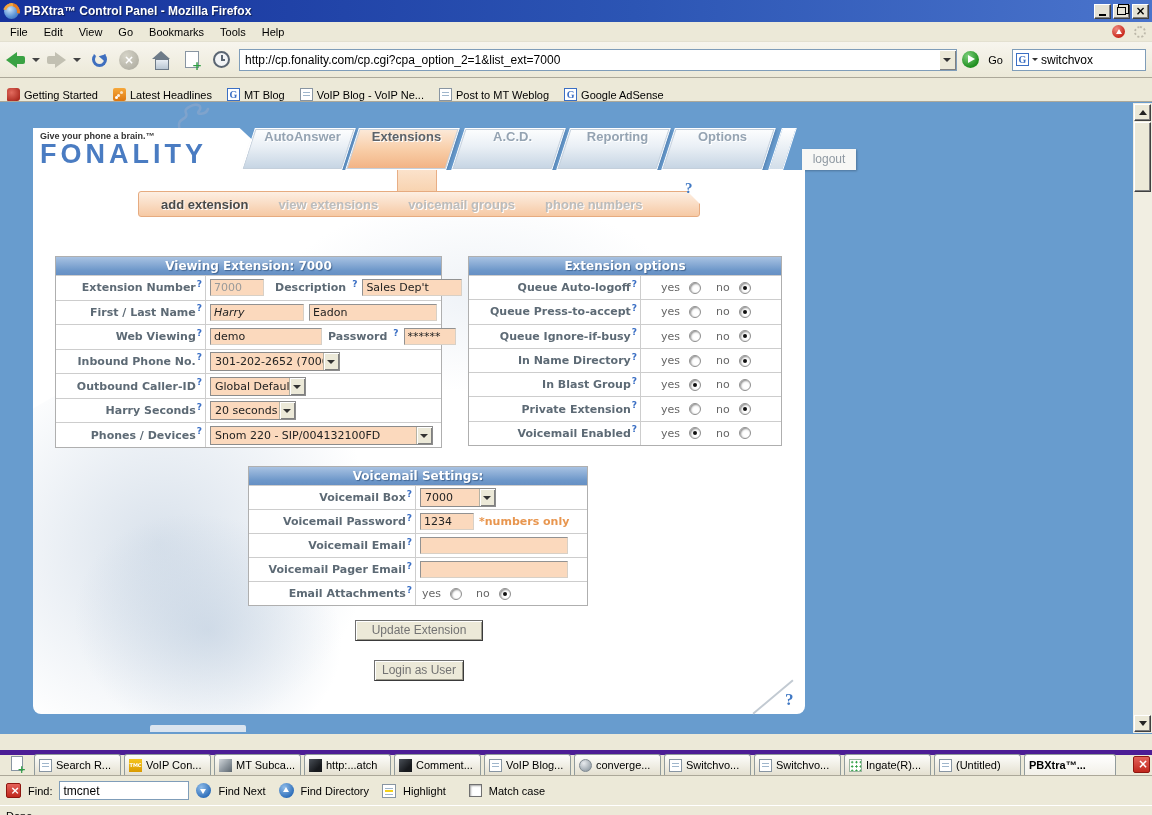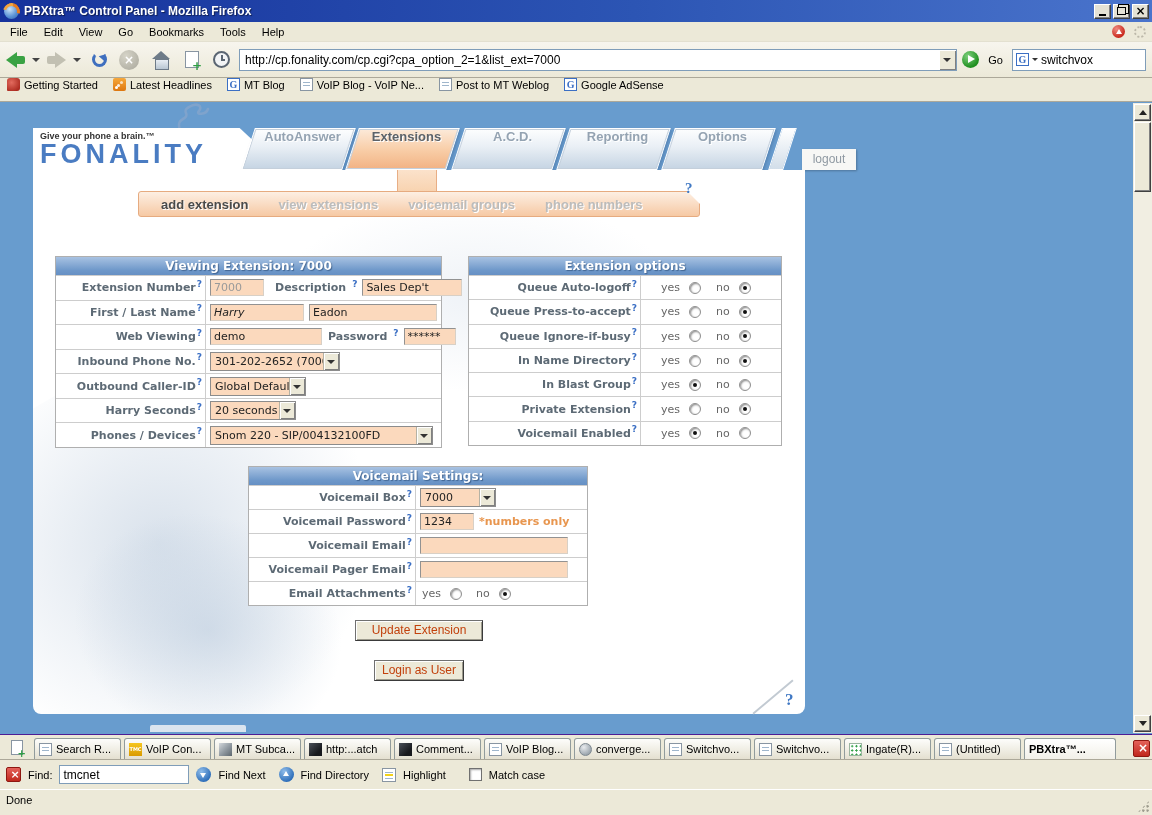--- a/index.html
+++ b/index.html
@@ -52,21 +52,21 @@
   .dd-mini::after { content:""; position:absolute; left:4px; top:8px; border-left:4px solid transparent; border-right:4px solid transparent; border-top:4px solid #333; }
   .go-icon { width:17px; height:17px; border-radius:50%; background:radial-gradient(circle at 35% 30%, #7ED07E, #1F8F1F 70%); position:relative; }
   .go-icon::after { content:""; position:absolute; left:6px; top:4px; border-top:4.5px solid transparent; border-bottom:4.5px solid transparent; border-left:7px solid #fff; }
   .go-label { font-size:11px; color:#000; margin:0 4px 0 4px; }
   .search-box { width:134px; height:22px; background:#fff; border:1px solid #7F9DB9; display:flex; align-items:center; padding:0 3px; gap:3px; }
   .search-box input { flex:1; border:none; outline:none; font:12px "Liberation Sans",sans-serif; background:transparent; width:70px; }
   .g-icon { width:13px; height:13px; border:1px solid #3B6FC4; color:#3B6FC4; font:bold 10px "Liberation Serif",serif; text-align:center; line-height:11px; background:#fff; flex:none; }
   .g-icon::after { content:"G"; }
   .mini-caret { width:0; height:0; border-left:3px solid transparent; border-right:3px solid transparent; border-top:3px solid #333; }
 
-  .bookmarksbar { height:24px; background:#ECE9D8; border-bottom:1px solid #ACA899; display:flex; align-items:flex-start; gap:15px; padding-left:7px; }
+  .bookmarksbar { height:24px; background:#ECE9D8; border-bottom:1px solid #ACA899; display:flex; align-items:flex-end; gap:15px; padding-left:7px; }
   .bm { display:flex; align-items:center; gap:4px; font-size:11px; color:#000; }
   .bm-ic { width:13px; height:13px; flex:none; position:relative; }
   .bm-ic.bookmark { background:radial-gradient(circle at 35% 35%, #E26B5E, #9E1A10); border-radius:3px 3px 3px 1px; }
   .bm-ic.rss { background:linear-gradient(#F6A83B,#DD7710); border-radius:2px; }
   .bm-ic.rss::after { content:""; position:absolute; left:2px; bottom:2px; width:3px; height:3px; border-radius:50%; background:#fff; box-shadow:2px -2px 0 0 rgba(255,255,255,.85), 5px -5px 0 0 rgba(255,255,255,.7); }
   .bm-ic.gicon { border:1px solid #3B6FC4; background:#fff; color:#3B6FC4; font:bold 10px "Liberation Serif",serif; text-align:center; line-height:11px; }
   .bm-ic.gicon::after { content:"G"; }
   .bm-ic.page, .fav.page { background:#fff; border:1px solid #8895A2; }
   .bm-ic.page::after, .fav.page::after { content:""; position:absolute; left:2px; top:3px; right:2px; height:6px;
     background:repeating-linear-gradient(#9FB6CC 0 1px, transparent 1px 3px); }
@@ -121,34 +121,34 @@
   .dd-btn::after { content:""; position:absolute; left:3px; top:7px; border-left:4px solid transparent; border-right:4px solid transparent; border-top:4px solid #333; }
   .radio { width:12px; height:12px; border-radius:50%; background:#fff; border:1px solid #8F8F8F; box-shadow:inset 1px 1px 2px rgba(0,0,0,.45); position:relative; display:inline-block; flex:none; }
   .radios[data-checked="yes"] .r-yes::after,
   .radios[data-checked="no"]  .r-no::after { content:""; position:absolute; left:3px; top:3px; width:4px; height:4px; border-radius:50%; background:#111; }
   .rlbl { font:11px "DejaVu Sans",sans-serif; color:#666; }
   .radios { display:flex; align-items:center; }
   .vrow { height:24.57px; }
   .orow { height:24.3px; }
   .mrow { height:24px; }
   .hint { font:bold 11px "DejaVu Sans",sans-serif; color:#E8964F; }
-  .btn3d { position:absolute; height:21px; background:#ECE9D8; border:1px solid #707070; border-right-color:#3A3A3A; border-bottom-color:#3A3A3A; box-shadow:inset 1px 1px 0 #fff, inset -1px -1px 0 #9C9A8C; font:12px "Liberation Sans",sans-serif; color:#c2410c; text-align:center; line-height:19px; }
+  .btn3d { position:absolute; height:21px; background:#ECE9D8; border:1px solid #707070; border-right-color:#3A3A3A; border-bottom-color:#3A3A3A; box-shadow:inset 1px 1px 0 #fff, inset -1px -1px 0 #9C9A8C; font:12px "Liberation Sans",sans-serif; color:#737373; text-align:center; line-height:19px; }
 
   .footer-sliver { position:absolute; left:150px; top:623px; width:96px; height:7px; background:rgba(238,241,245,.85); border-radius:2px 2px 0 0; }
 
   
   .scrollbar { position:absolute; right:0; top:1px; width:19px; height:630px; background:#F1EEE2; }
   .sb-btn { position:absolute; left:1px; width:17px; height:17px; background:#ECE9D8; border:1px solid #fff; border-right-color:#404040; border-bottom-color:#404040; box-shadow:inset -1px -1px 0 #808080; }
   .sb-btn::after { content:""; position:absolute; left:4px; }
   .sb-up { top:1px; } .sb-up::after { top:5px; border-left:4px solid transparent; border-right:4px solid transparent; border-bottom:5px solid #222; }
   .sb-down { bottom:1px; } .sb-down::after { top:5px; border-left:4px solid transparent; border-right:4px solid transparent; border-top:5px solid #222; }
   .sb-thumb { position:absolute; left:1px; top:19px; width:17px; height:70px; background:#ECE9D8; border:1px solid #fff; border-right-color:#404040; border-bottom-color:#404040; box-shadow:inset -1px -1px 0 #808080; }
 
   
-  .tabbar { height:25px; background:#ECE9D8; border-top:1px solid #4c1d95; display:flex; align-items:flex-end; padding:0 2px; }
+  .tabbar { height:25px; background:#ECE9D8; border-top:5px solid #4c1d95; display:flex; align-items:flex-end; padding:0 2px;margin-top:16px; }
   .newtab-btn { width:26px; height:21px; margin:0 4px 1px 2px; display:flex; align-items:center; justify-content:center; }
   .newtab-btn .np { width:12px; height:15px; background:#fff; border:1px solid #8895A2; position:relative; }
   .newtab-btn .np::after { content:"+"; position:absolute; right:-4px; bottom:-5px; color:#2F9E44; font:bold 10px "DejaVu Sans",sans-serif; }
   .btab { width:87px; height:21px; margin-right:3px; border:1px solid #919B9C; border-bottom:none; border-radius:3px 3px 0 0; background:linear-gradient(#FDFDFB,#E4E0D0); display:flex; align-items:center; gap:4px; padding:0 4px; font:11px "Liberation Sans",sans-serif; color:#000; overflow:hidden; white-space:nowrap; }
   .btab.active { background:linear-gradient(#FFFFFF,#F2F0E8); font-weight:bold; width:92px; }
   .btab .tlabel { overflow:hidden; text-overflow:clip; }
   .fav { width:13px; height:13px; flex:none; position:relative; }
   .btab[data-icon="tmc"] .fav { background:linear-gradient(#F6C61E,#D99A00); color:#fff; font:bold 5px "DejaVu Sans",sans-serif; text-align:center; line-height:13px; }
   .btab[data-icon="tmc"] .fav::after { content:"TMC"; }
   .btab[data-icon="photo"] .fav { background:linear-gradient(135deg,#D2D7DB,#8D969E 55%,#5C666E); }

